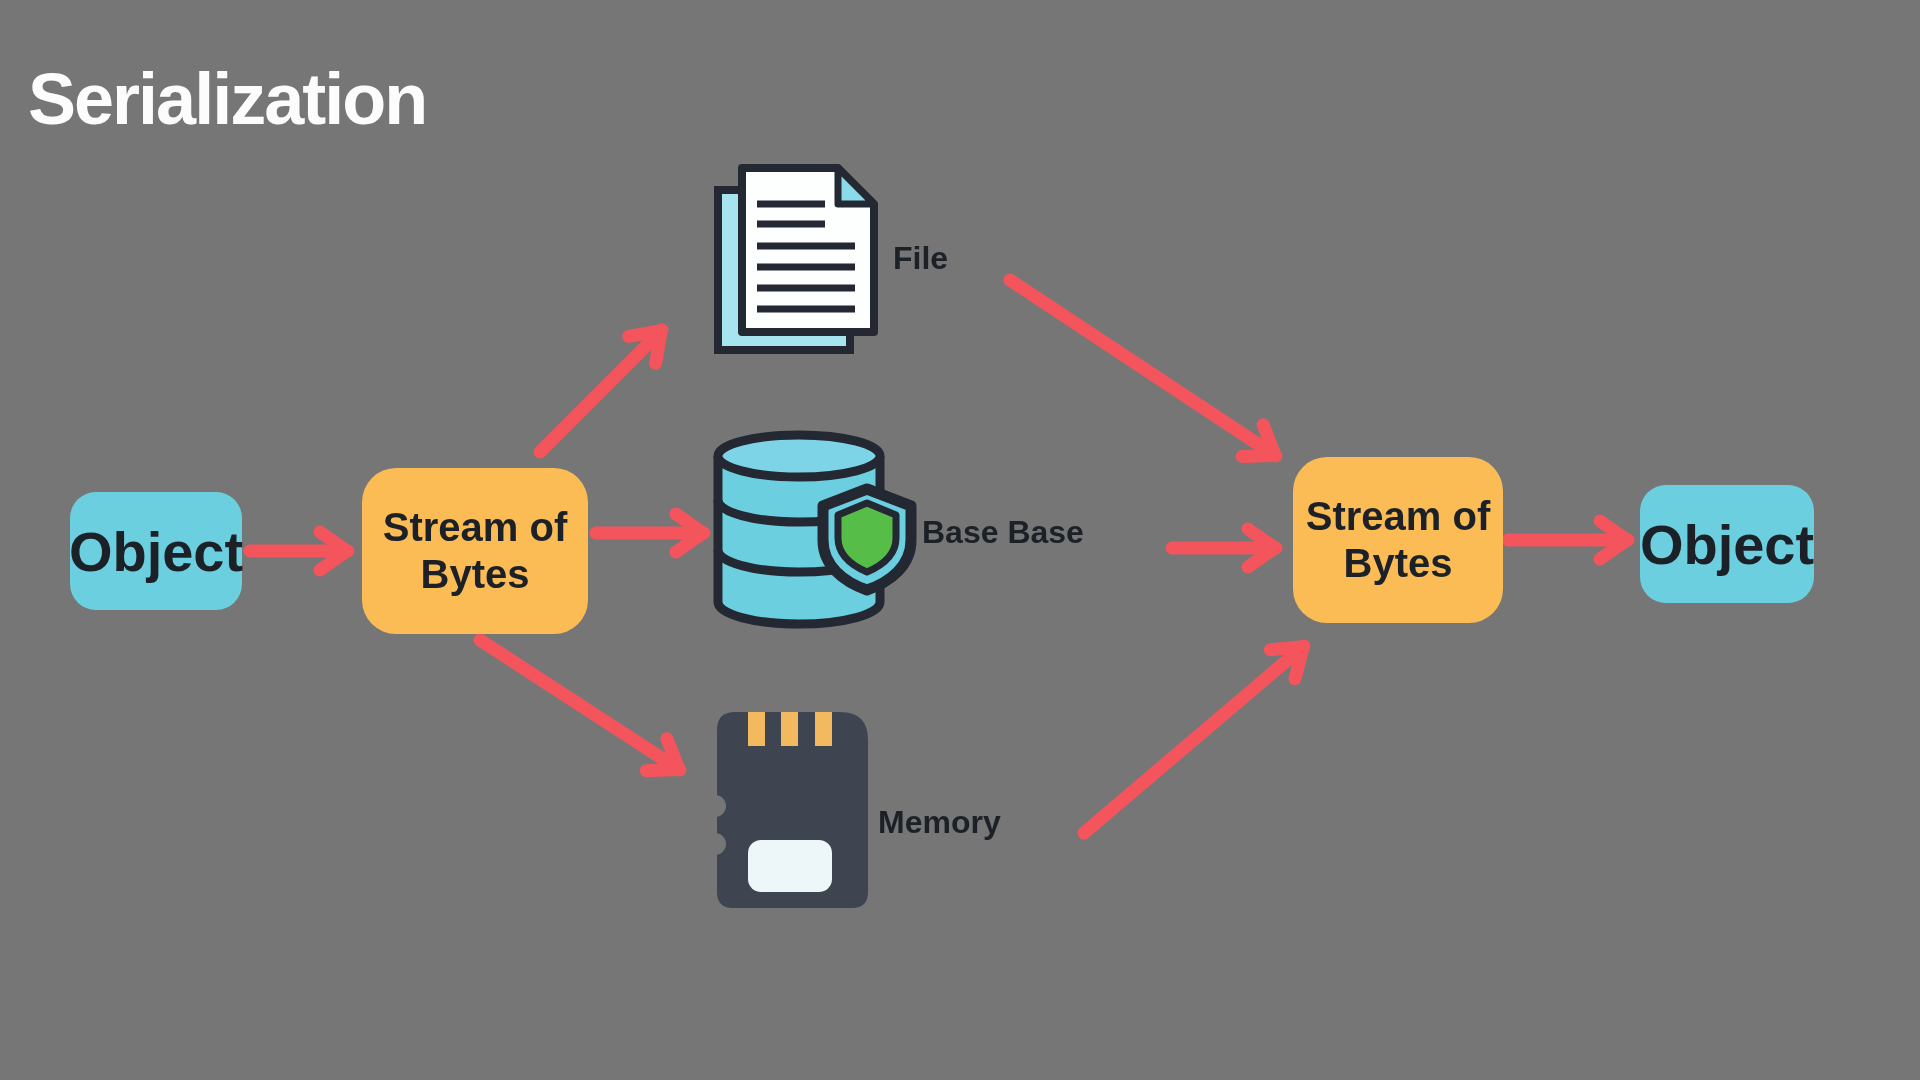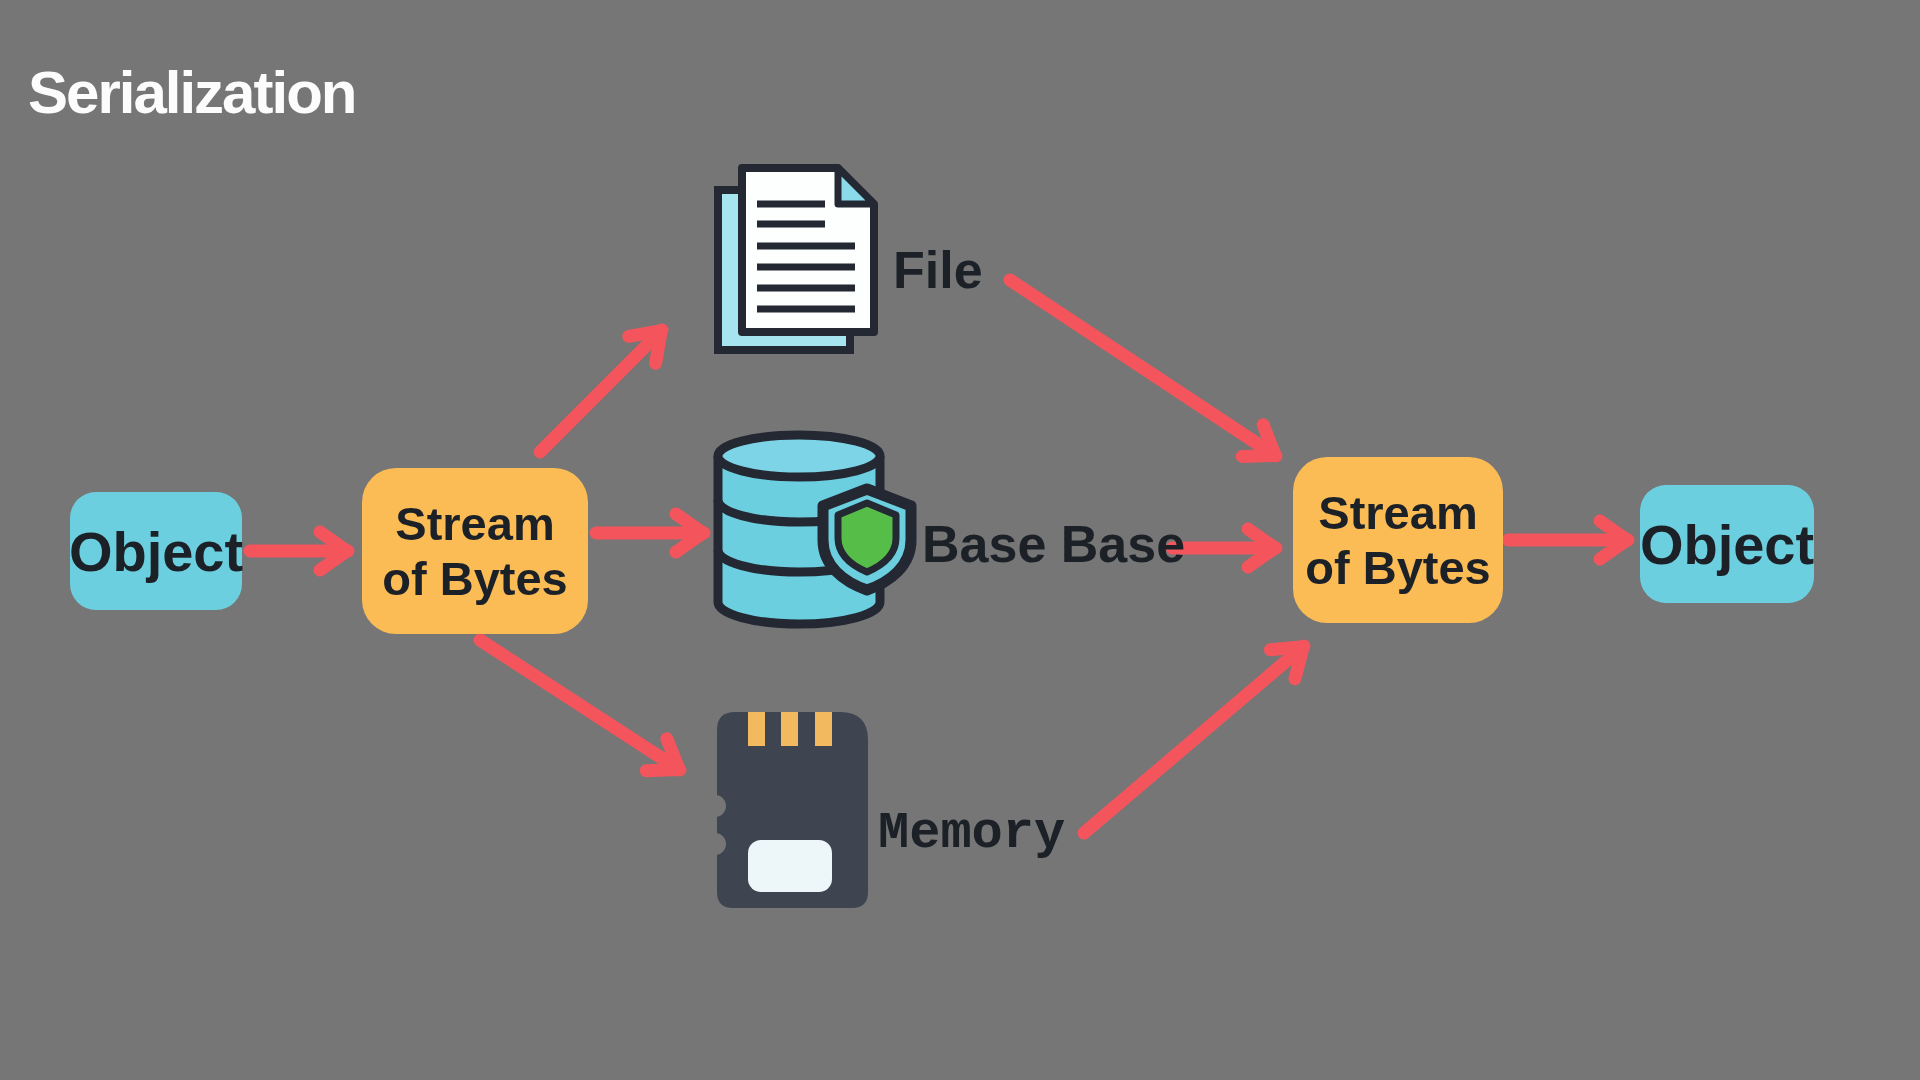--- a/index.html
+++ b/index.html
@@ -4,45 +4,45 @@
 <style>
   html,body { margin:0; padding:0; }
   #stage {
     position:relative; width:1920px; height:1080px;
     background: var(--bg, #767676);
     font-family: "Liberation Sans", sans-serif;
     overflow:hidden;
   }
   .title {
     position:absolute; top:58px;
-    font-size:60px; font-weight:700; letter-spacing:-2px;
+    font-size:72px; font-weight:700; letter-spacing:-2px;
     color: var(--title, #FCFCFC); white-space:nowrap;
   }
   #title-left  { left:28px; }
   #title-right { left:1136px; }
 
   .node {
     position:absolute; display:flex; align-items:center; justify-content:center;
     font-weight:700; color: var(--ink, #1C2128); text-align:center;
   }
   .cyan   { background: var(--box-cyan, #6CCFE0); border-radius:26px; font-size:56px; }
-  .orange { background: var(--box-orange, #FBBC55); border-radius:34px; font-size:47px; line-height:1.18; padding:0 10px; box-sizing:border-box; }
+  .orange { background: var(--box-orange, #FBBC55); border-radius:34px; font-size:40px; line-height:1.18; padding:0 10px; box-sizing:border-box; }
 
   #node-object-left  { left:70px;   top:492px; width:172px; height:118px; }
   #node-stream-left  { left:362px;  top:468px; width:226px; height:166px; }
   #node-stream-right { left:1293px; top:457px; width:210px; height:166px; }
   #node-object-right { left:1640px; top:485px; width:174px; height:118px; }
 
   .icon-label {
-    position:absolute; font-weight:700; font-size:52px;
+    position:absolute; font-weight:700; font-size:32px;
     color: var(--ink, #1C2128); white-space:nowrap;
   }
   #label-file   { left:893px; top:240px; }
   #label-db     { left:922px; top:514px; }
-  #label-memory { left:878px; top:804px;font-family:Liberation Mono, monospace; }
+  #label-memory { left:878px; top:804px; }
 
   .icon { position:absolute; }
   #icon-file   { left:710px; top:160px; }
   #icon-db     { left:713px; top:430px; }
   #icon-memory { left:715px; top:710px; }
 
   #arrow-layer { position:absolute; left:0; top:0; }
   .arrow-stroke { stroke: var(--arrow, #F4555C); stroke-width:13px; fill:none; }
   .arrow-line   { stroke-linecap:round; }
 

